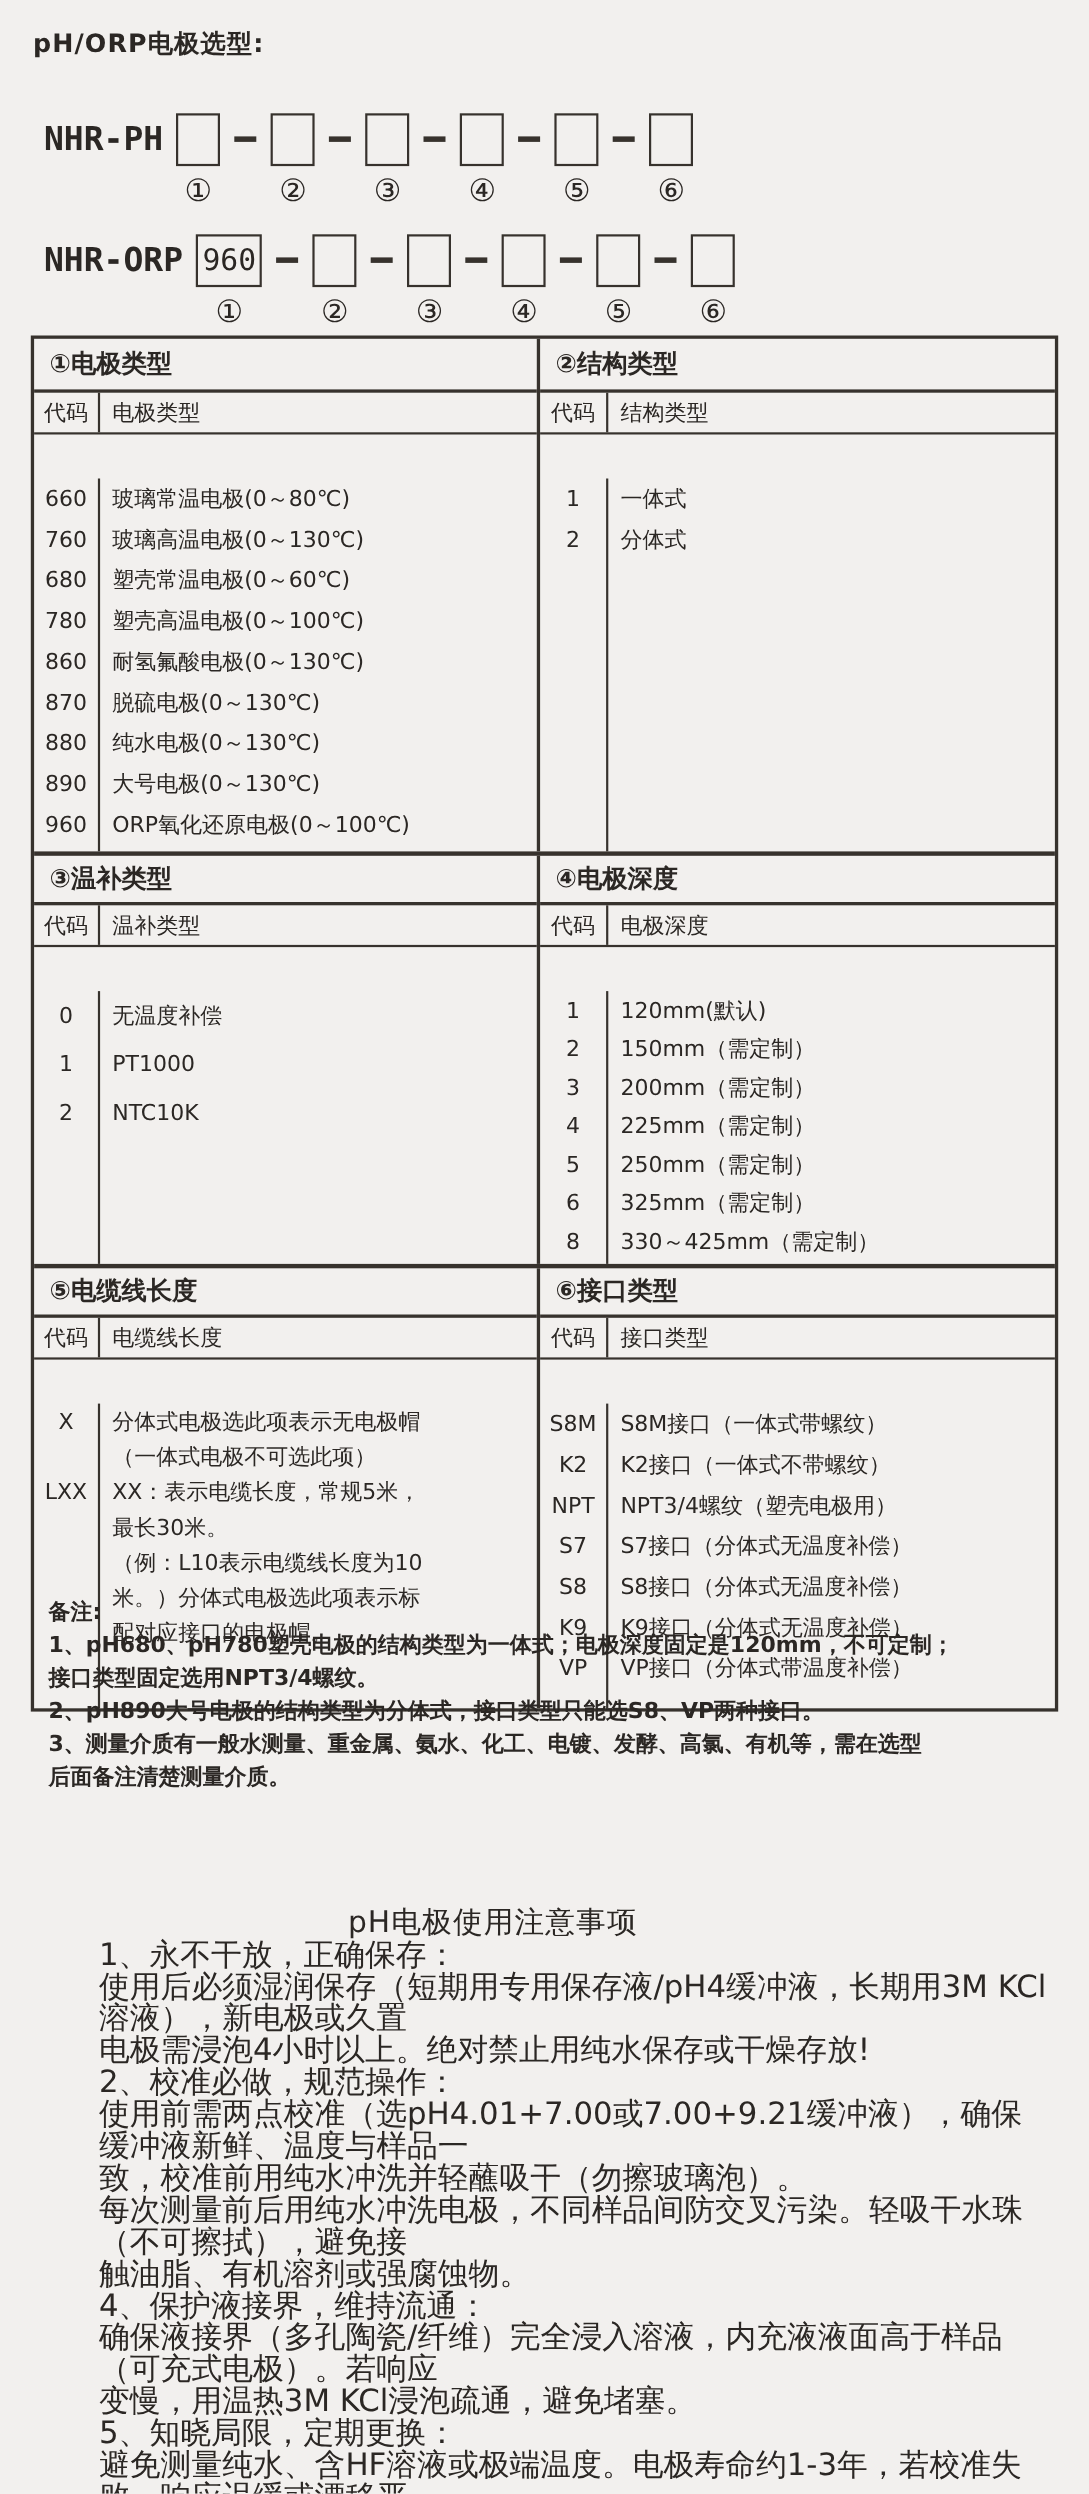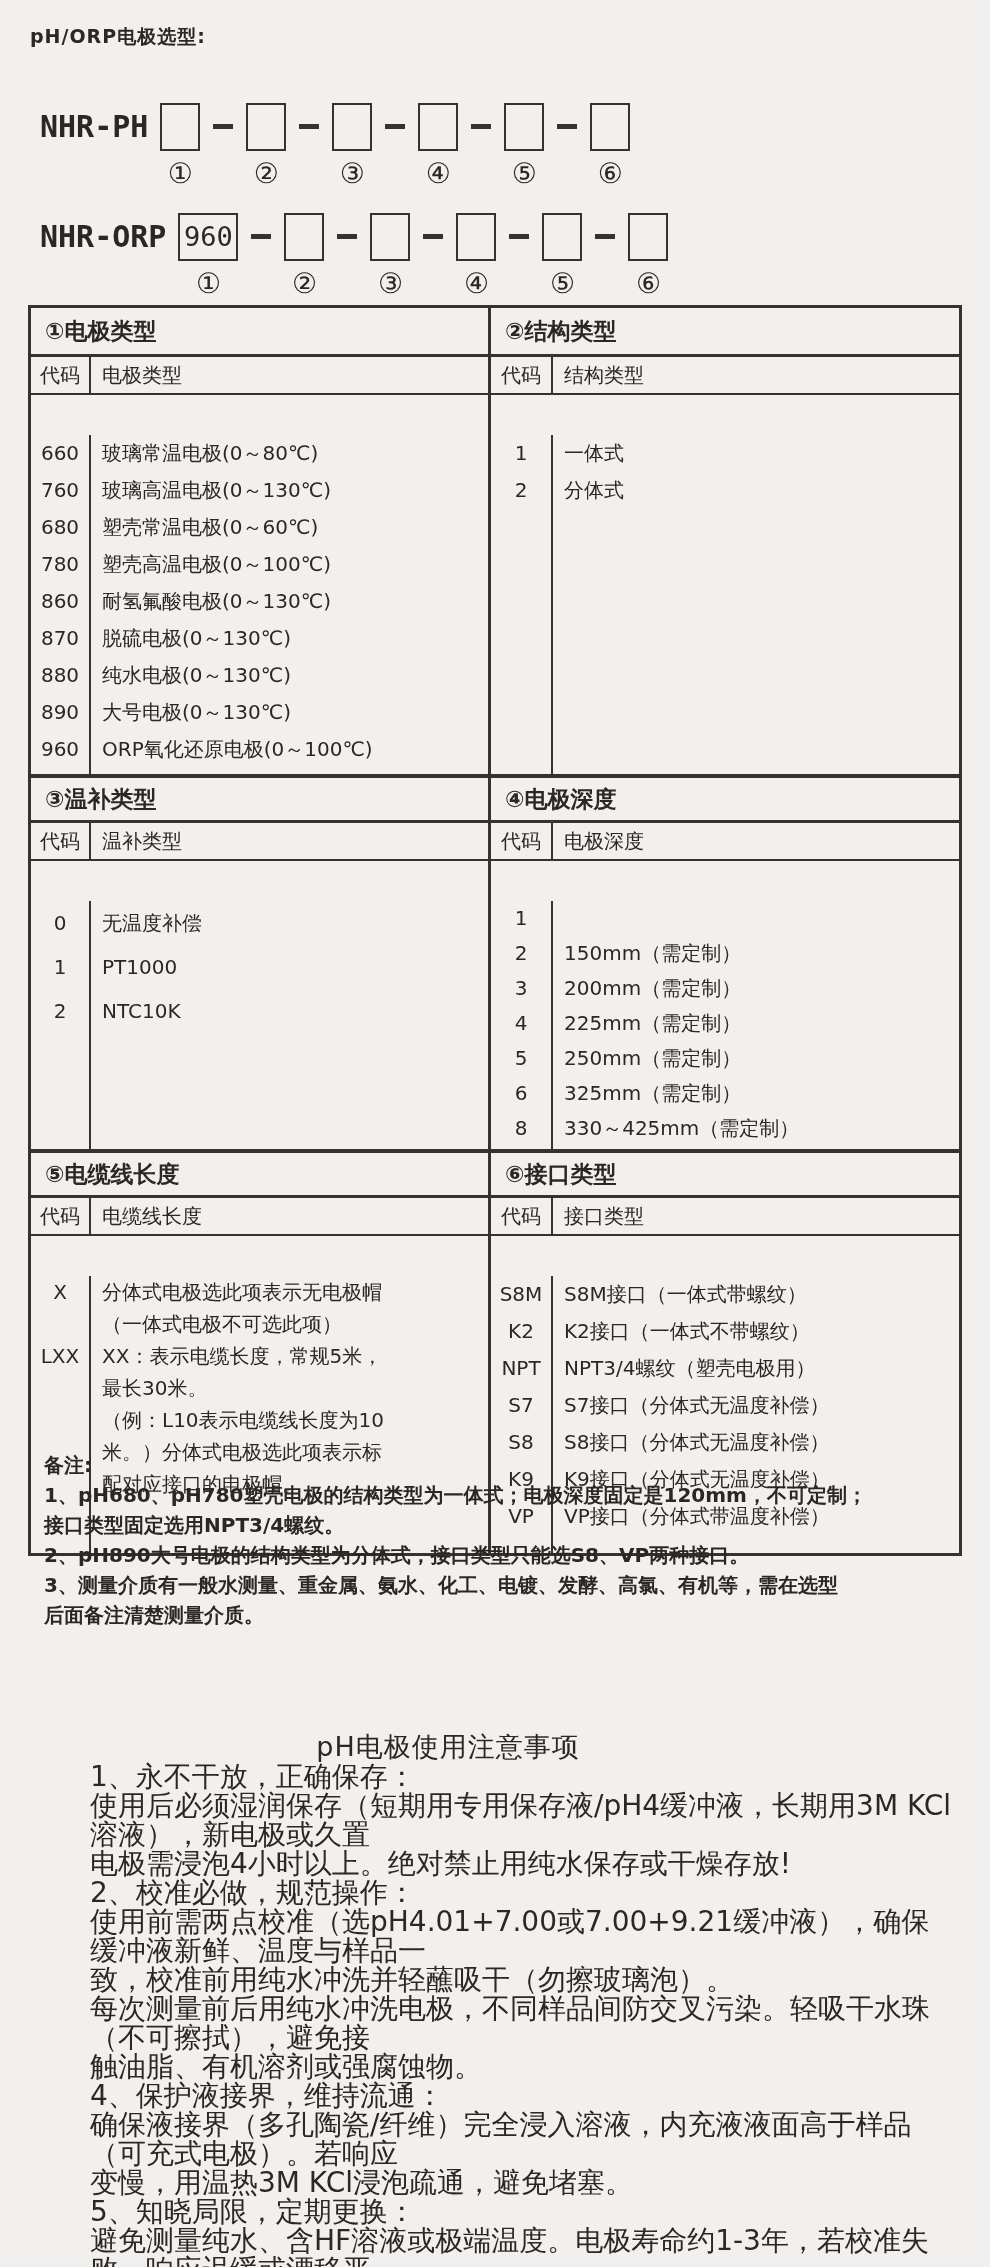--- a/index.html
+++ b/index.html
@@ -8,21 +8,21 @@
     --line:#37322d;
   }
   html,body{margin:0;padding:0;background:var(--bg);}
   .page{
     position:relative;width:990px;height:2267px;background:var(--bg);
     font-family:"DejaVu Sans","Liberation Sans",sans-serif;color:var(--ink);
     overflow:hidden;
   }
   .main-title{
     position:absolute;left:30px;top:24px;margin:0;
-    font-size:19px;font-weight:bold;letter-spacing:1px;
+    font-size:23px;font-weight:bold;letter-spacing:1px;
   }
   
   .model-row{position:absolute;left:40px;display:flex;align-items:flex-start;}
   #model-ph{top:103px;text-align:right;}
   #model-orp{top:213px;}
   .model-label{
     font-family:"DejaVu Sans Mono","Liberation Mono",monospace;
     font-size:30px;font-weight:bold;line-height:48px;margin-right:12px;white-space:nowrap;
   }
   .boxes{display:flex;align-items:flex-start;}
@@ -262,20 +262,21 @@
       </div>
       <div class="half right">
         <div class="band">④电极深度</div>
         <div class="cols">
           <span class="hc0">代码</span>
           <span class="hc1">电极深度</span>
         </div>
         <div class="data">
             <div class="trow">
               <div class="tcell c0">1</div>
+              <div class="tcell c1">120mm(默认)</div>
             </div>
             <div class="trow">
               <div class="tcell c0">2</div>
               <div class="tcell c1">150mm（需定制）</div>
             </div>
             <div class="trow">
               <div class="tcell c0">3</div>
               <div class="tcell c1">200mm（需定制）</div>
             </div>
             <div class="trow">

